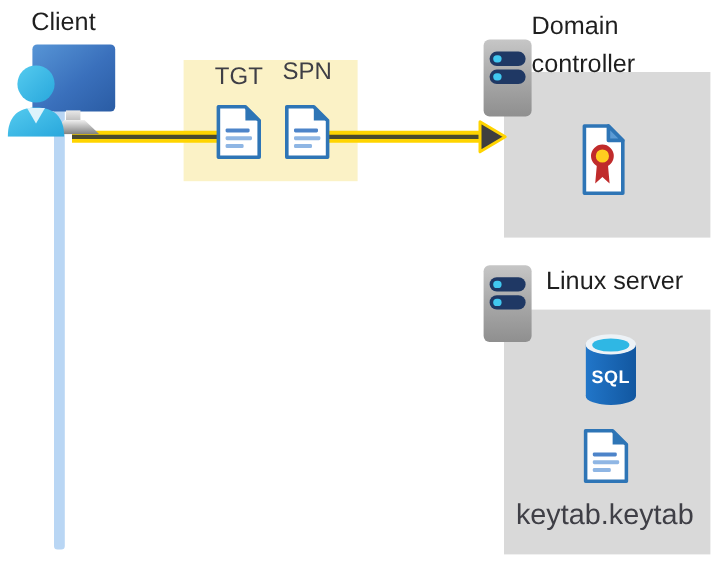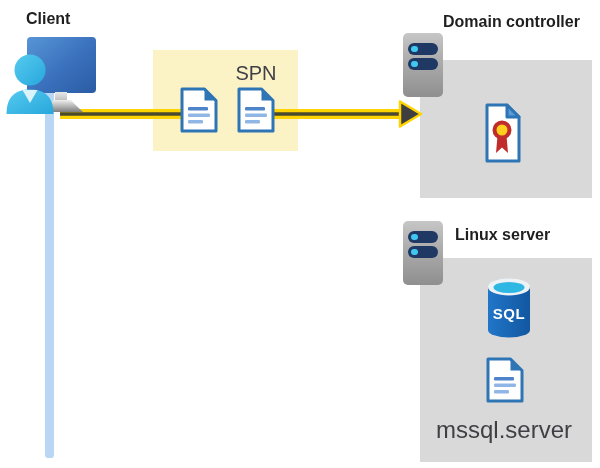--- a/index.html
+++ b/index.html
@@ -1,21 +1,21 @@
 <!DOCTYPE html>
 <html style="--accent-yellow: #FFD400; --arrow-dark: #3F3F3F; --arrow-core: #4A4A2E; --note-bg: #FBF2C6; --panel-gray: #D9D9D9; --connection-blue: #B9D6F4; --doc-blue: #2E75B6; --doc-line-dark: #4D84C9; --doc-line-light: #8FB6E4; --server-bar-navy: #1F3864; --server-dot-cyan: #41C8F0; --seal-red: #C02B2B; --seal-yellow: #FFCE1F; --sql-blue: #1A6CBE; --label-dark: #1F1F1F; --text-gray: #3F3F46;"><head>
 <meta charset="utf-8">
 <style>
   html,body{margin:0;padding:0;background:#fff;}
   .canvas{position:relative;width:600px;height:468px;background:#fff;overflow:hidden;
           font-family:"Liberation Sans",sans-serif;}
   .abs{position:absolute;}
 
   
-  .node-label{font-weight:bold;font-size:16px;line-height:32px;color:var(--label-dark,#1F1F1F);}
+  .node-label{font-weight:normal;font-size:21px;line-height:32px;color:var(--label-dark,#1F1F1F);}
   .ticket-label{font-size:20px;color:var(--text-gray,#3F3F46);text-align:center;}
   .file-label{font-size:24px;color:var(--text-gray,#3F3F46);text-align:center;}
 
   
   .panel{background:var(--panel-gray,#D9D9D9);}
   .note{background:var(--note-bg,#FBF2C6);}
 
   
   .vline{width:9px;background:var(--connection-blue,#B9D6F4);border-radius:0 0 3px 3px;}
 
@@ -81,21 +81,22 @@
   </svg>
 
   <svg class="abs" style="left:237px;top:87px;" width="38" height="46" viewBox="0 0 38 46">
     <path class="doc-page" d="M2 2 H24.5 L36 13.5 V44 H2 Z"></path>
     <path class="doc-fold" d="M24.5 2 V13.5 H36 Z"></path>
     <rect class="doc-line1" x="8" y="20" width="20" height="3.4" rx="1.2"></rect>
     <rect class="doc-line2" x="8" y="26.5" width="22" height="3.4" rx="1.2"></rect>
     <rect class="doc-line2" x="8" y="33" width="15" height="3.4" rx="1.2"></rect>
   </svg>
 
-  <div class="abs ticket-label" style="left:226px;top:62px;width:60px;">SPN</div>
+  <div class="abs ticket-label" style="left:169px;top:53px;width:60px;">TGT</div>
+  <div class="abs ticket-label" style="left:226px;top:49px;width:60px;">SPN</div>
 
   <div class="abs node-label" style="left:26px;top:3px;">Client</div>
   <div class="abs monitor" style="left:27px;top:37px;"></div>
   <div class="abs stand-neck" style="left:55px;top:92px;"></div>
   <div class="abs stand-base" style="left:41px;top:100px;"></div>
   <svg class="abs" style="left:6px;top:52px;" width="48" height="62" viewBox="0 0 48 62">
     <defs>
       <linearGradient id="persongrad" x1="0" y1="0" x2="1" y2="1">
         <stop offset="0" stop-color="#55CBEF"></stop>
           <stop offset="1" stop-color="#28A7DC"></stop>
@@ -140,15 +141,15 @@
   </svg>
 
   <svg class="abs" style="left:486px;top:357px;" width="38" height="46" viewBox="0 0 38 46">
     <path class="doc-page" d="M2 2 H24.5 L36 13.5 V44 H2 Z"></path>
     <path class="doc-fold" d="M24.5 2 V13.5 H36 Z"></path>
     <rect class="doc-line1" x="8" y="20" width="20" height="3.4" rx="1.2"></rect>
     <rect class="doc-line2" x="8" y="26.5" width="22" height="3.4" rx="1.2"></rect>
     <rect class="doc-line2" x="8" y="33" width="15" height="3.4" rx="1.2"></rect>
   </svg>
 
-  <div class="abs file-label" style="left:414px;top:416px;width:180px;">mssql.server</div>
+  <div class="abs file-label" style="left:414px;top:416px;width:180px;">keytab.keytab</div>
 
 </div>
 
 </body></html>

